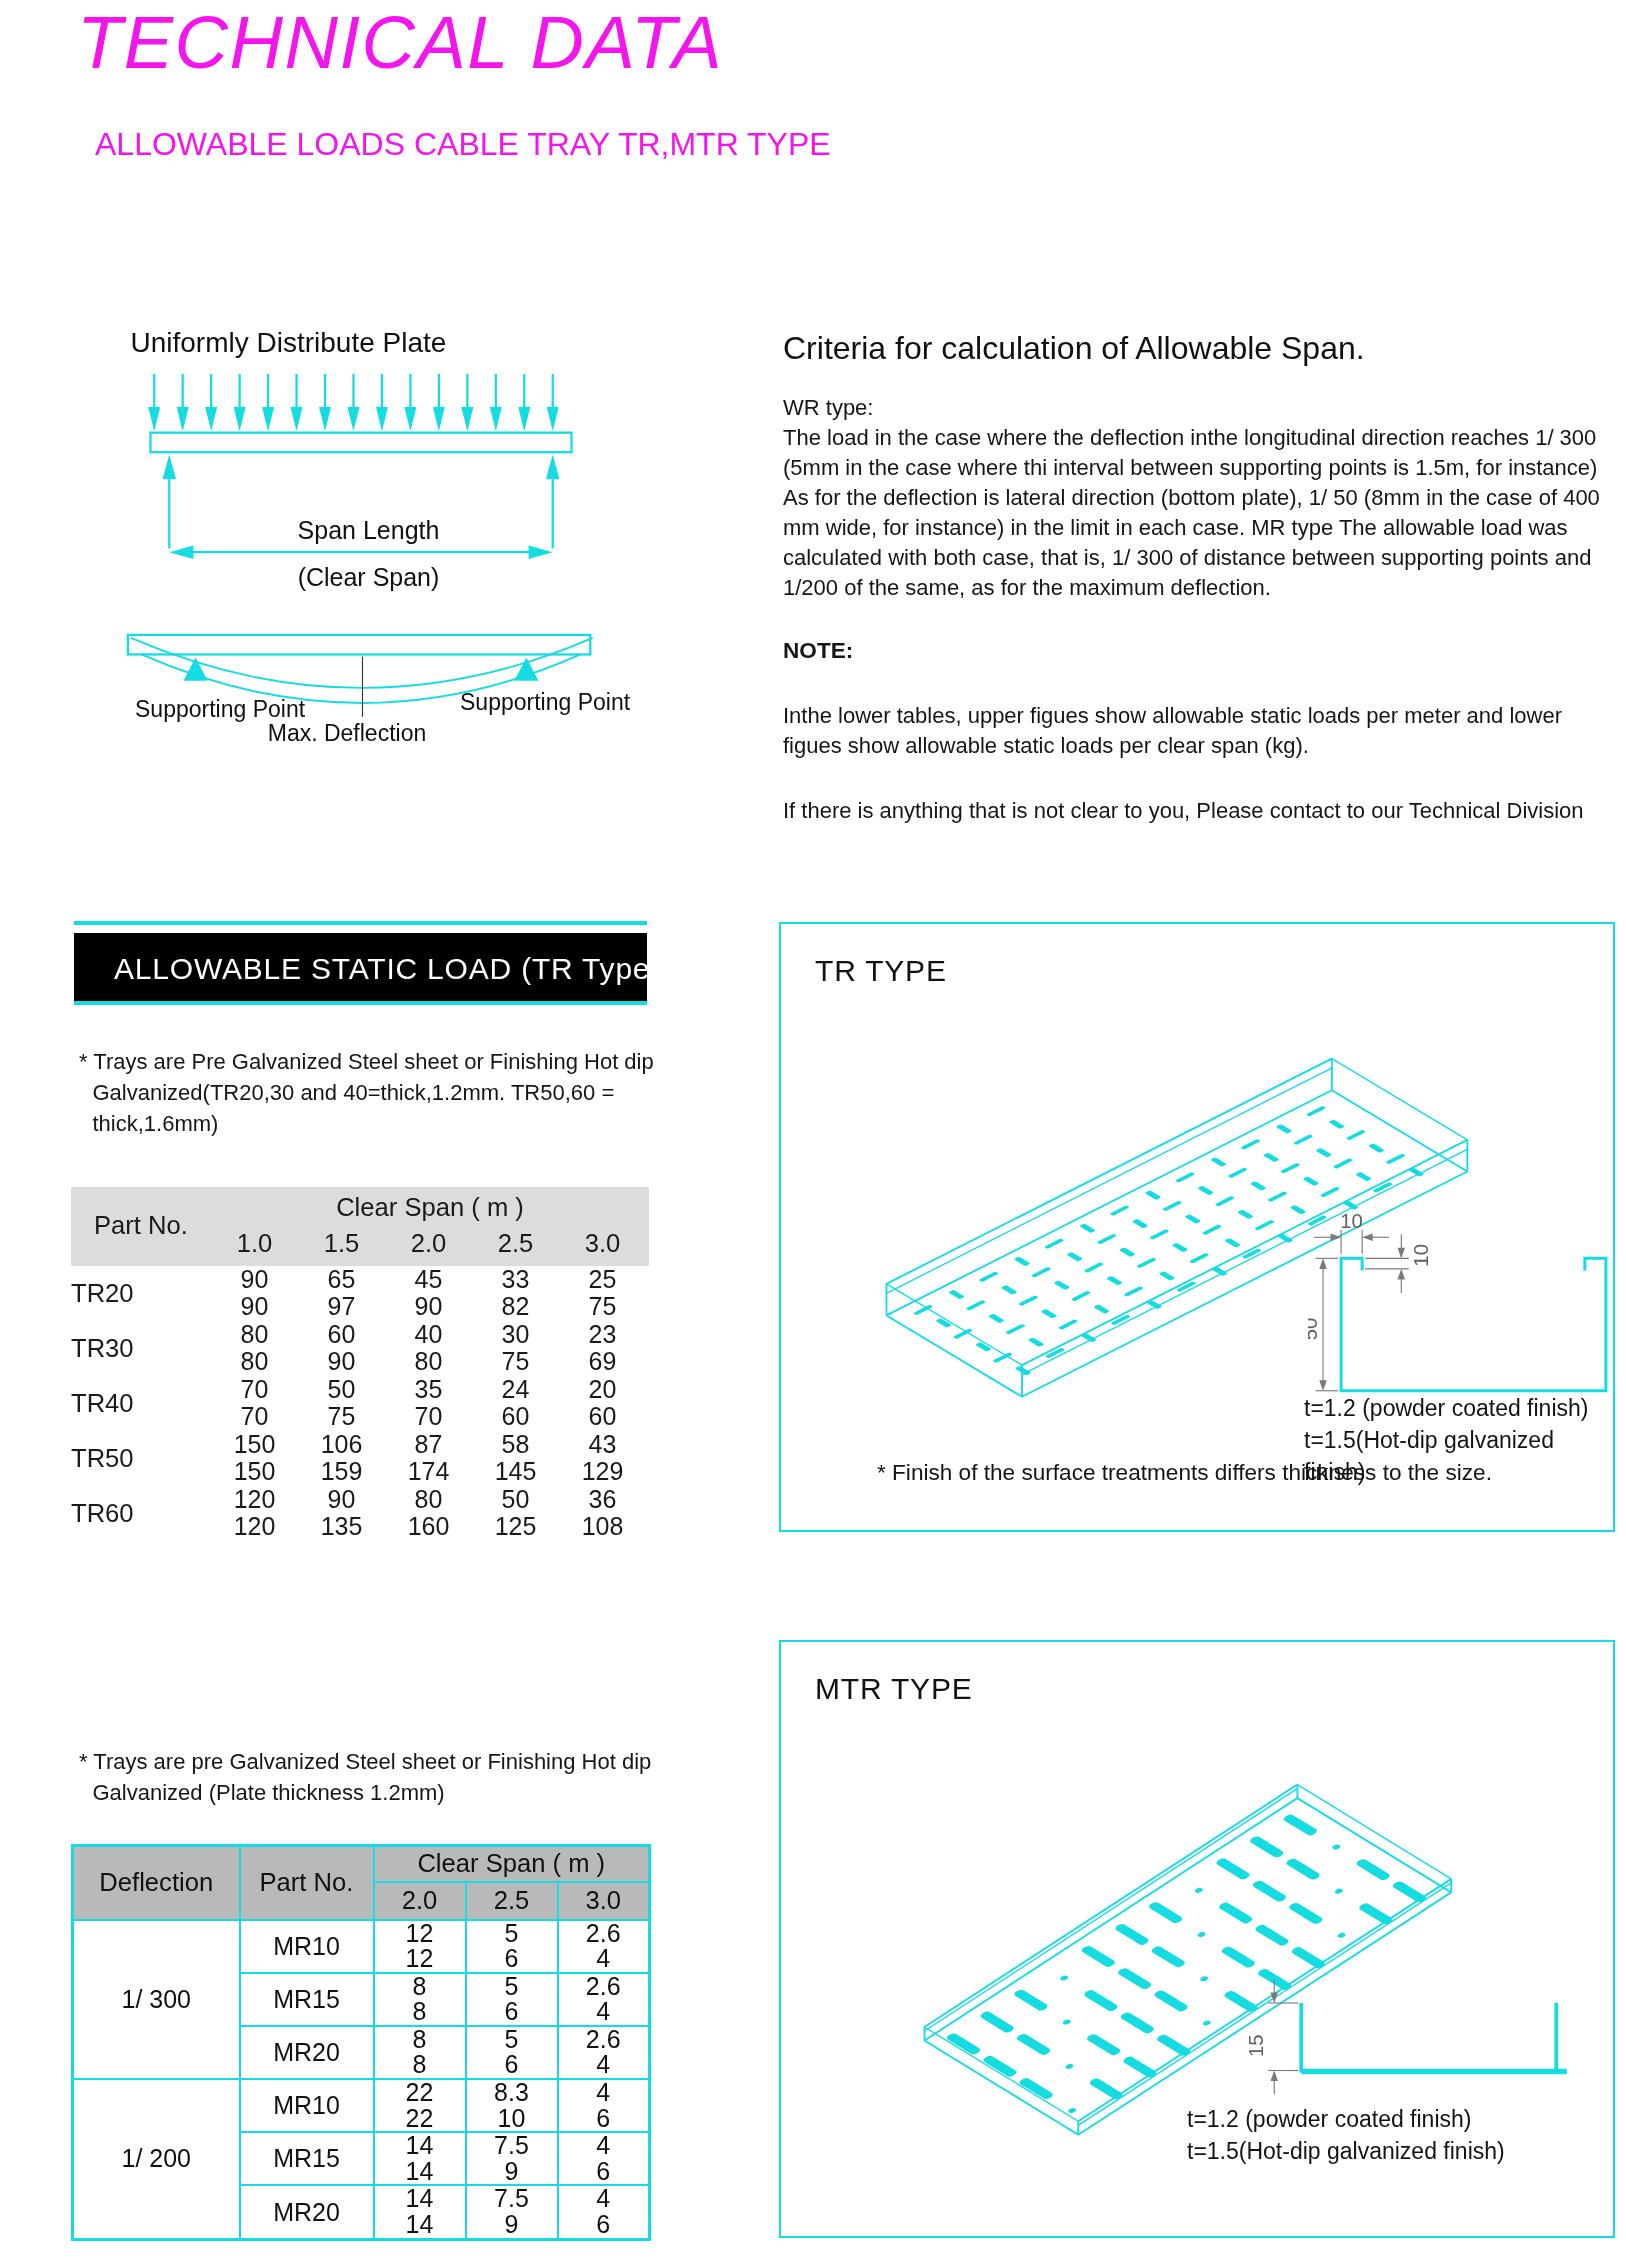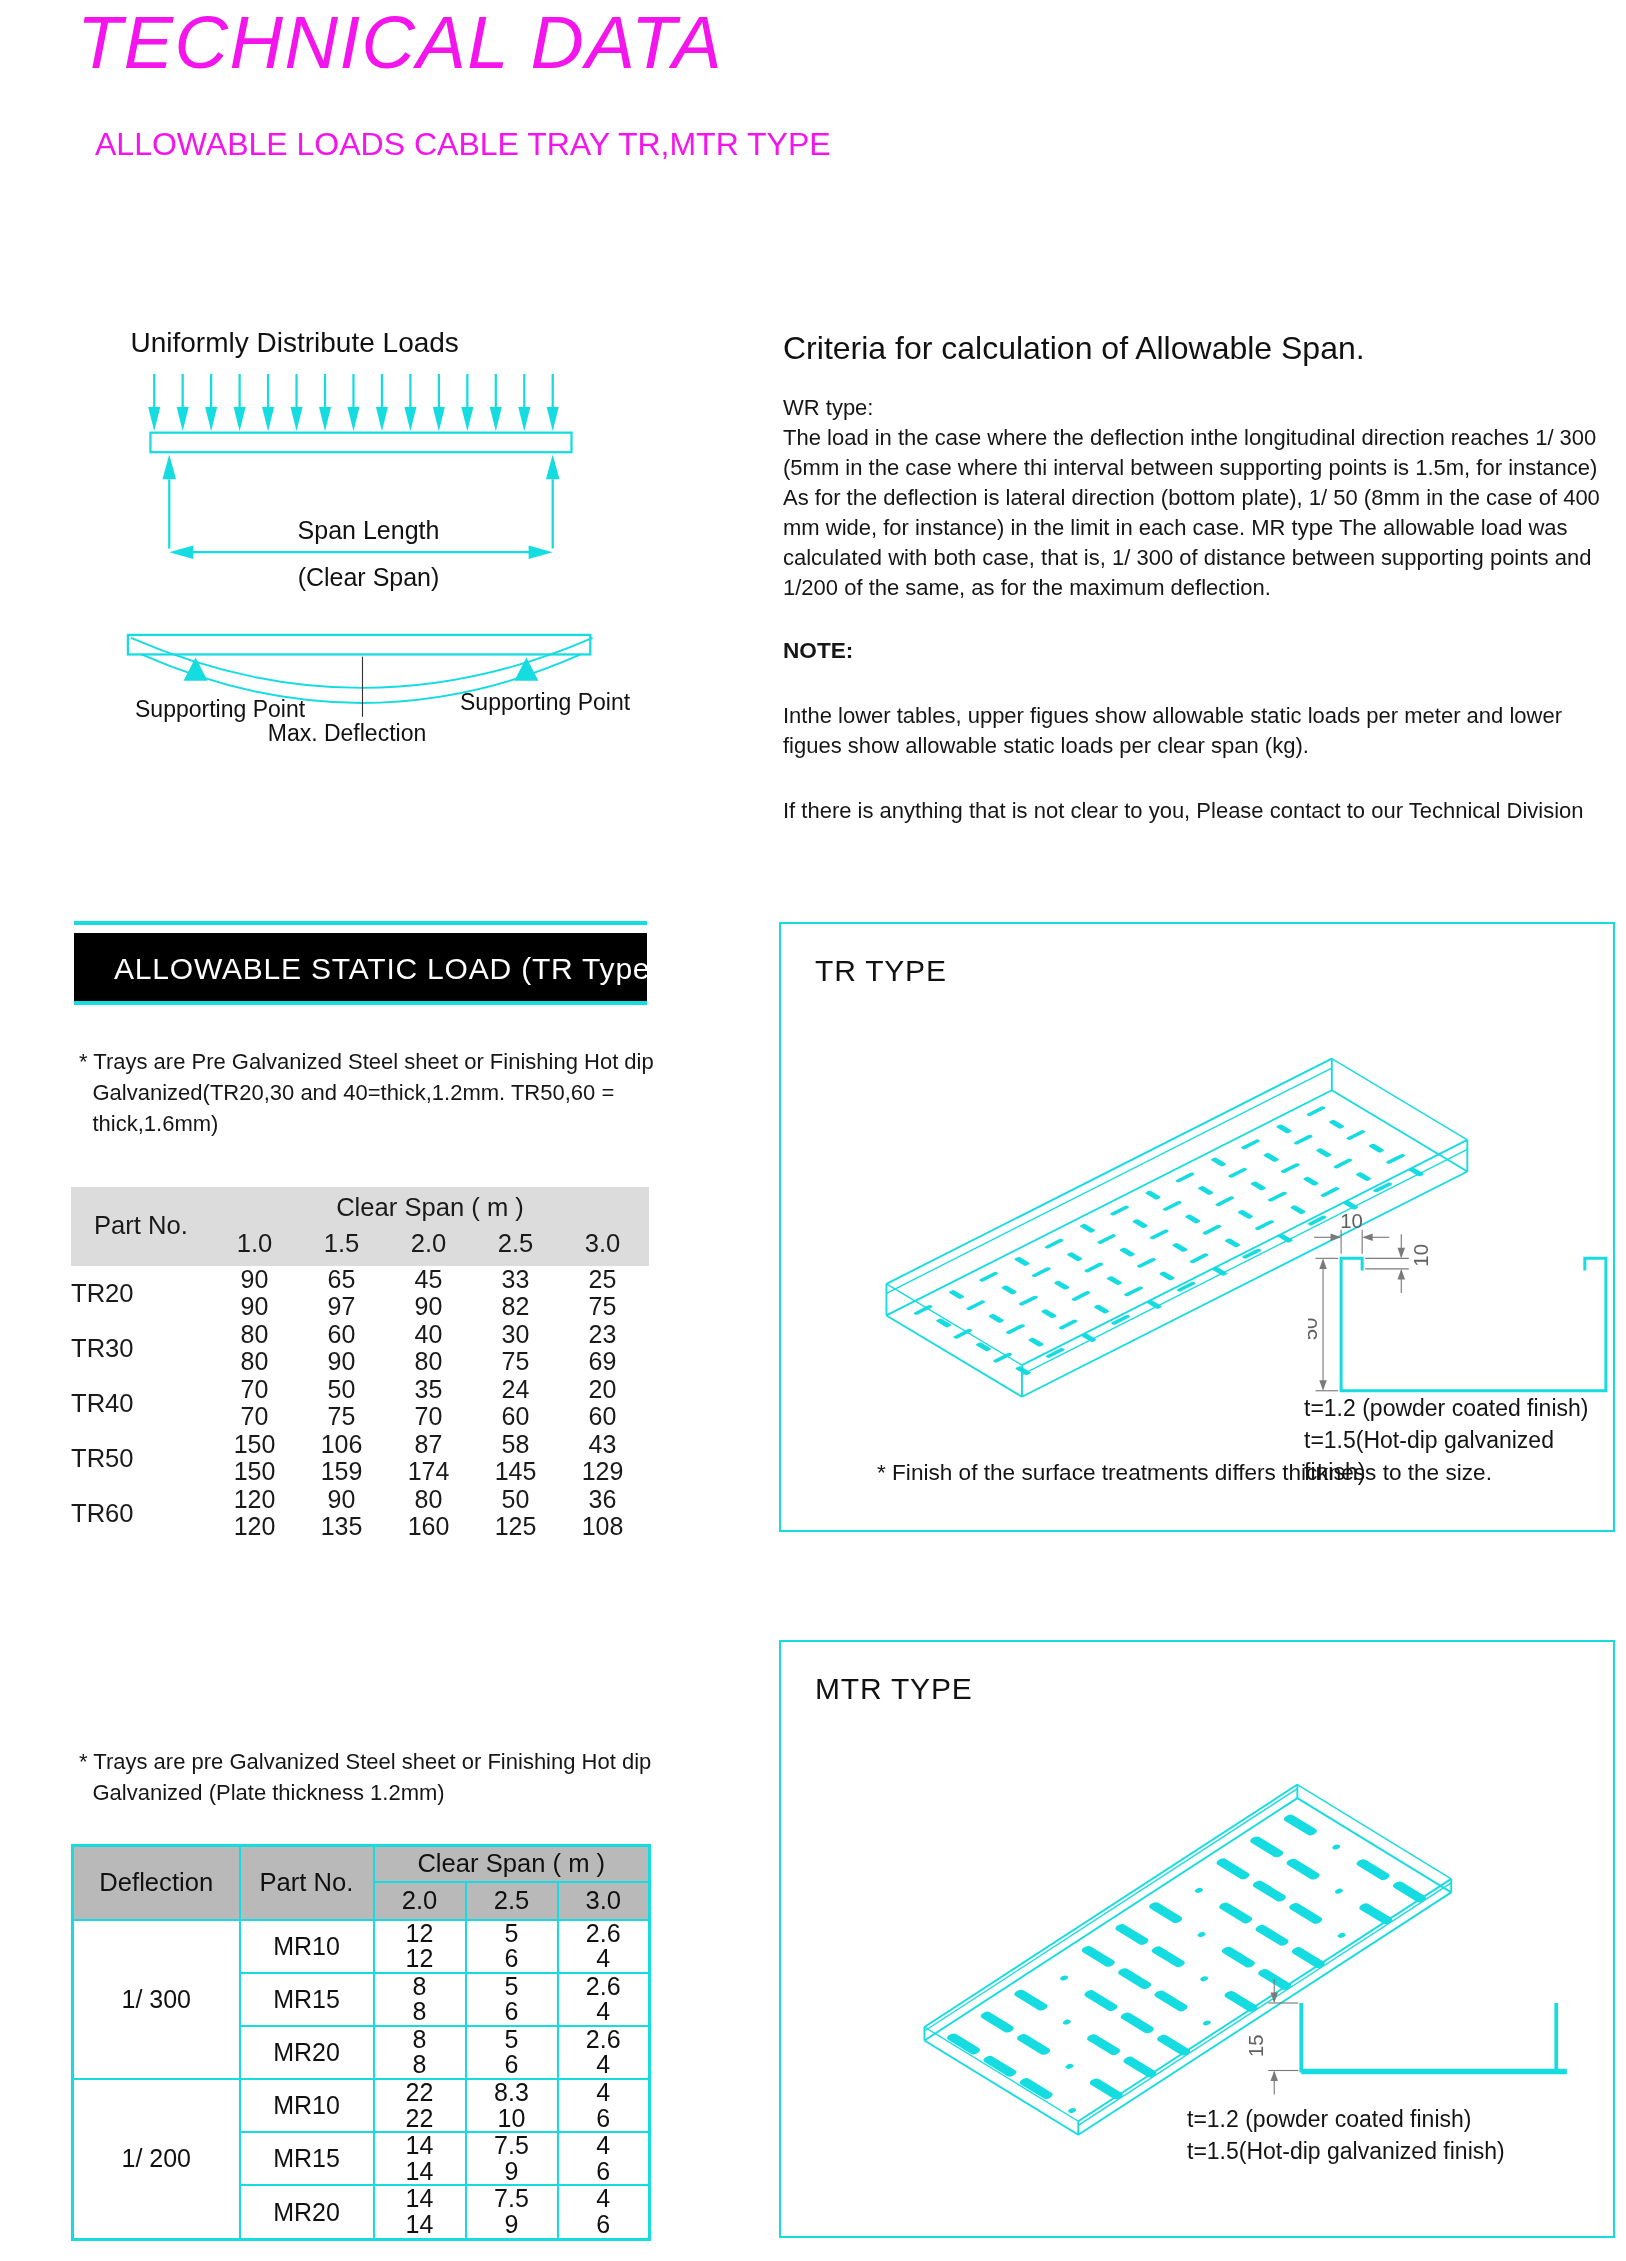--- a/index.html
+++ b/index.html
@@ -66,21 +66,21 @@
 </style>
 </head>
 <body>
 
 <div class="page">
 
   <div class="abs main-title">TECHNICAL DATA</div>
   <div class="abs sub-title">ALLOWABLE LOADS CABLE TRAY TR,MTR TYPE</div>
 
   <div class="abs diag">
-    <div class="abs diag-title">Uniformly Distribute Loads</div>
+    <div class="abs diag-title">Uniformly Distribute Plate</div>
     <svg id="load-svg" class="abs" width="497" height="406" viewBox="0 0 660 540">
         <line x1="45" y1="8" x2="45" y2="52" stroke="#14dce0" stroke-width="3"></line>
         <polygon points="37,52 53,52 45,84" fill="#14dce0"></polygon>
         <line x1="82.86" y1="8" x2="82.86" y2="52" stroke="#14dce0" stroke-width="3"></line>
         <polygon points="74.86,52 90.86,52 82.86,84" fill="#14dce0"></polygon>
         <line x1="120.72" y1="8" x2="120.72" y2="52" stroke="#14dce0" stroke-width="3"></line>
         <polygon points="112.72,52 128.72,52 120.72,84" fill="#14dce0"></polygon>
         <line x1="158.57999999999998" y1="8" x2="158.57999999999998" y2="52" stroke="#14dce0" stroke-width="3"></line>
         <polygon points="150.57999999999998,52 166.57999999999998,52 158.57999999999998,84" fill="#14dce0"></polygon>
         <line x1="196.44" y1="8" x2="196.44" y2="52" stroke="#14dce0" stroke-width="3"></line>

